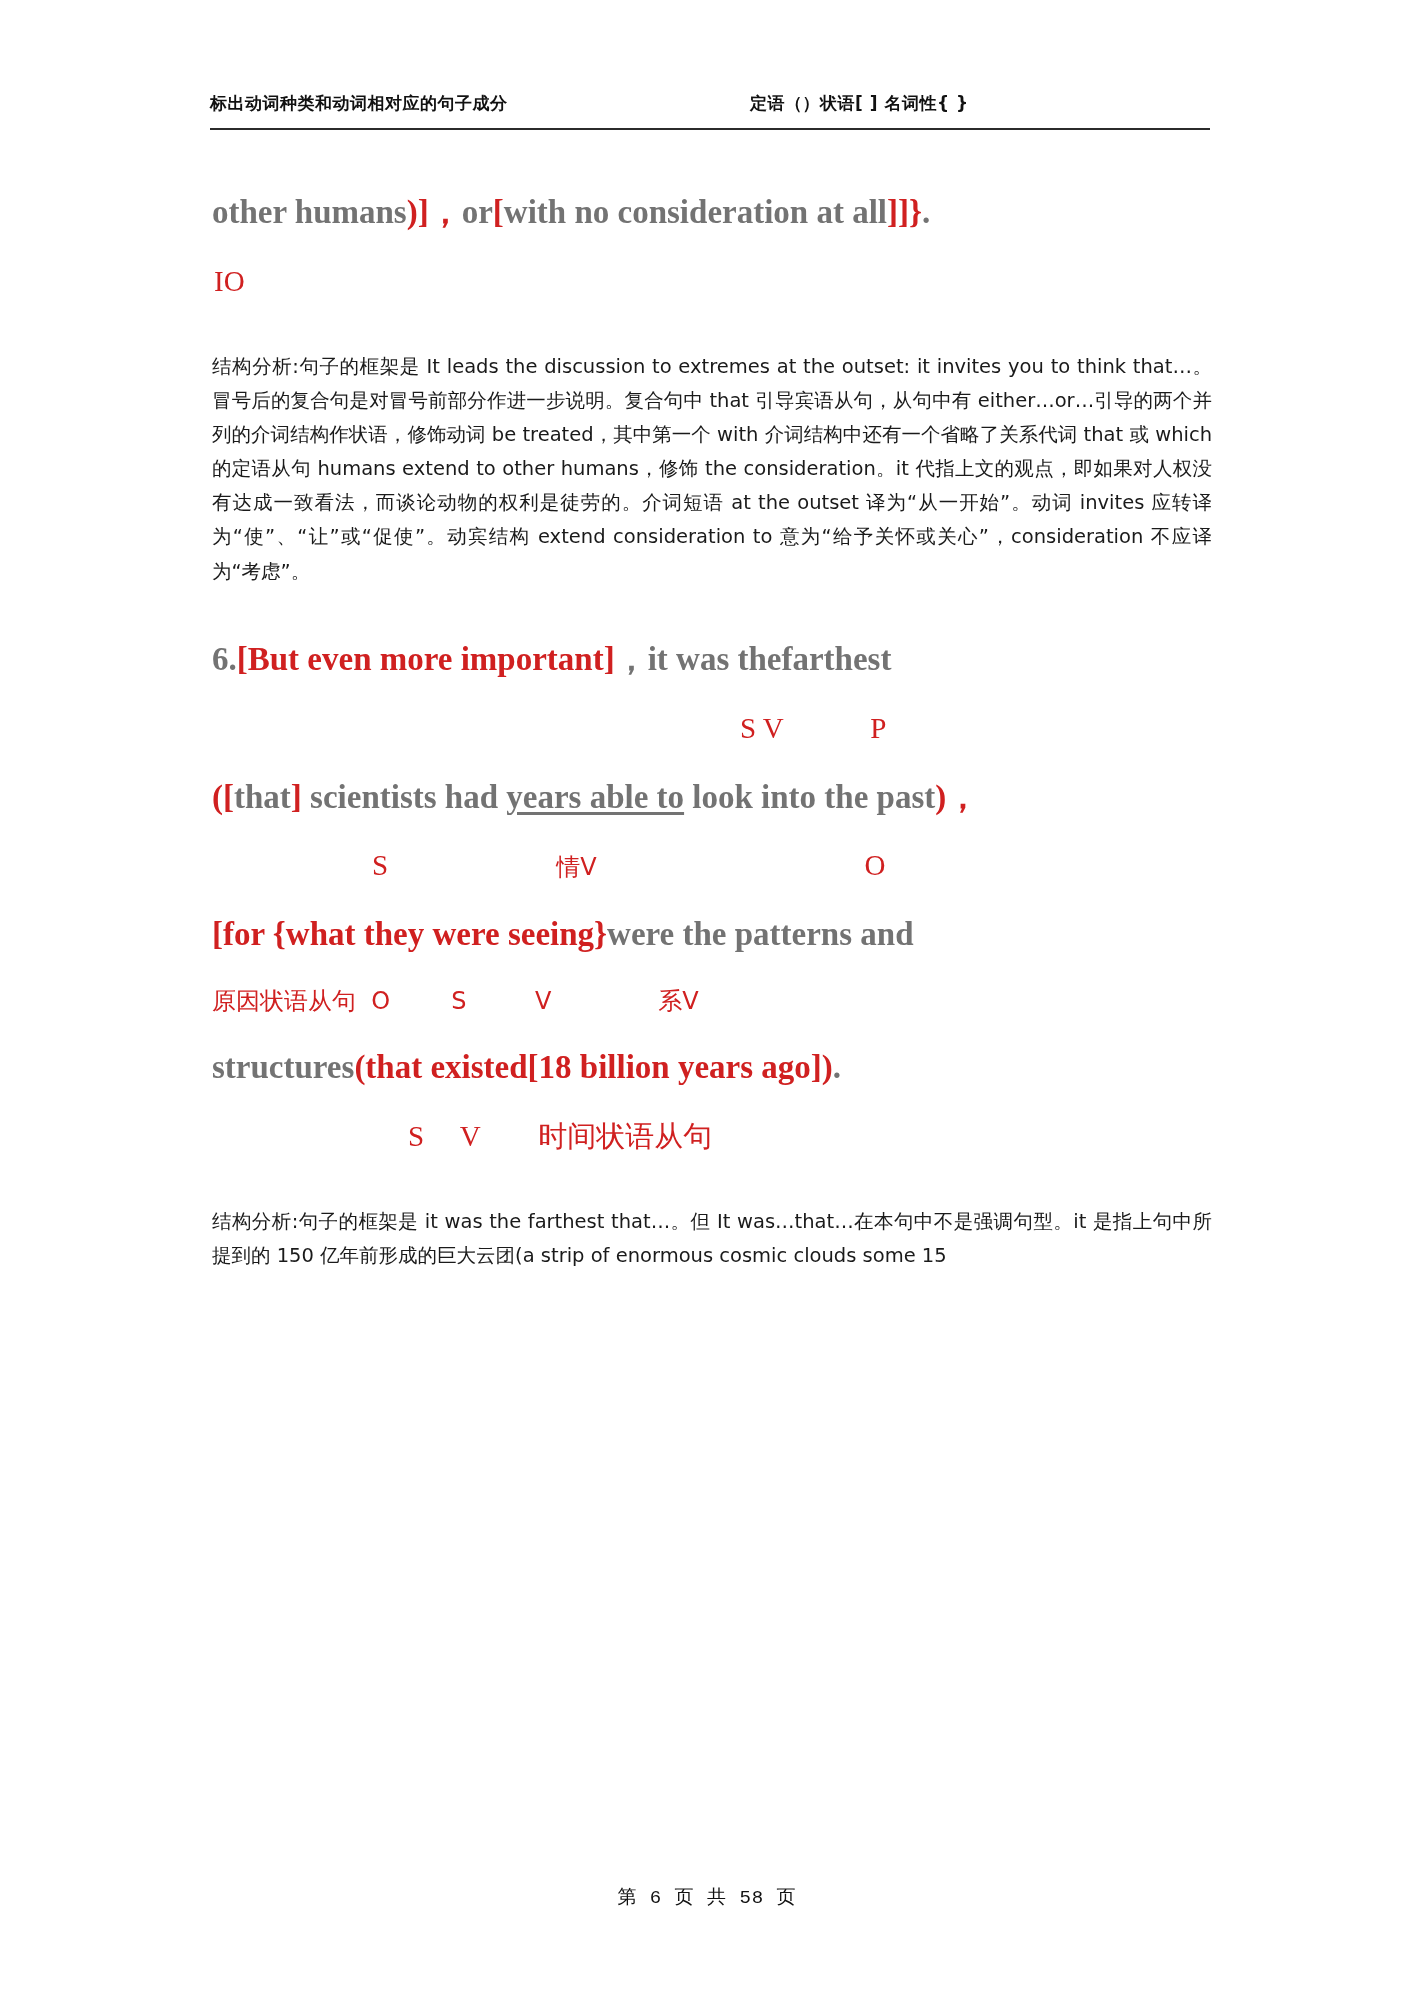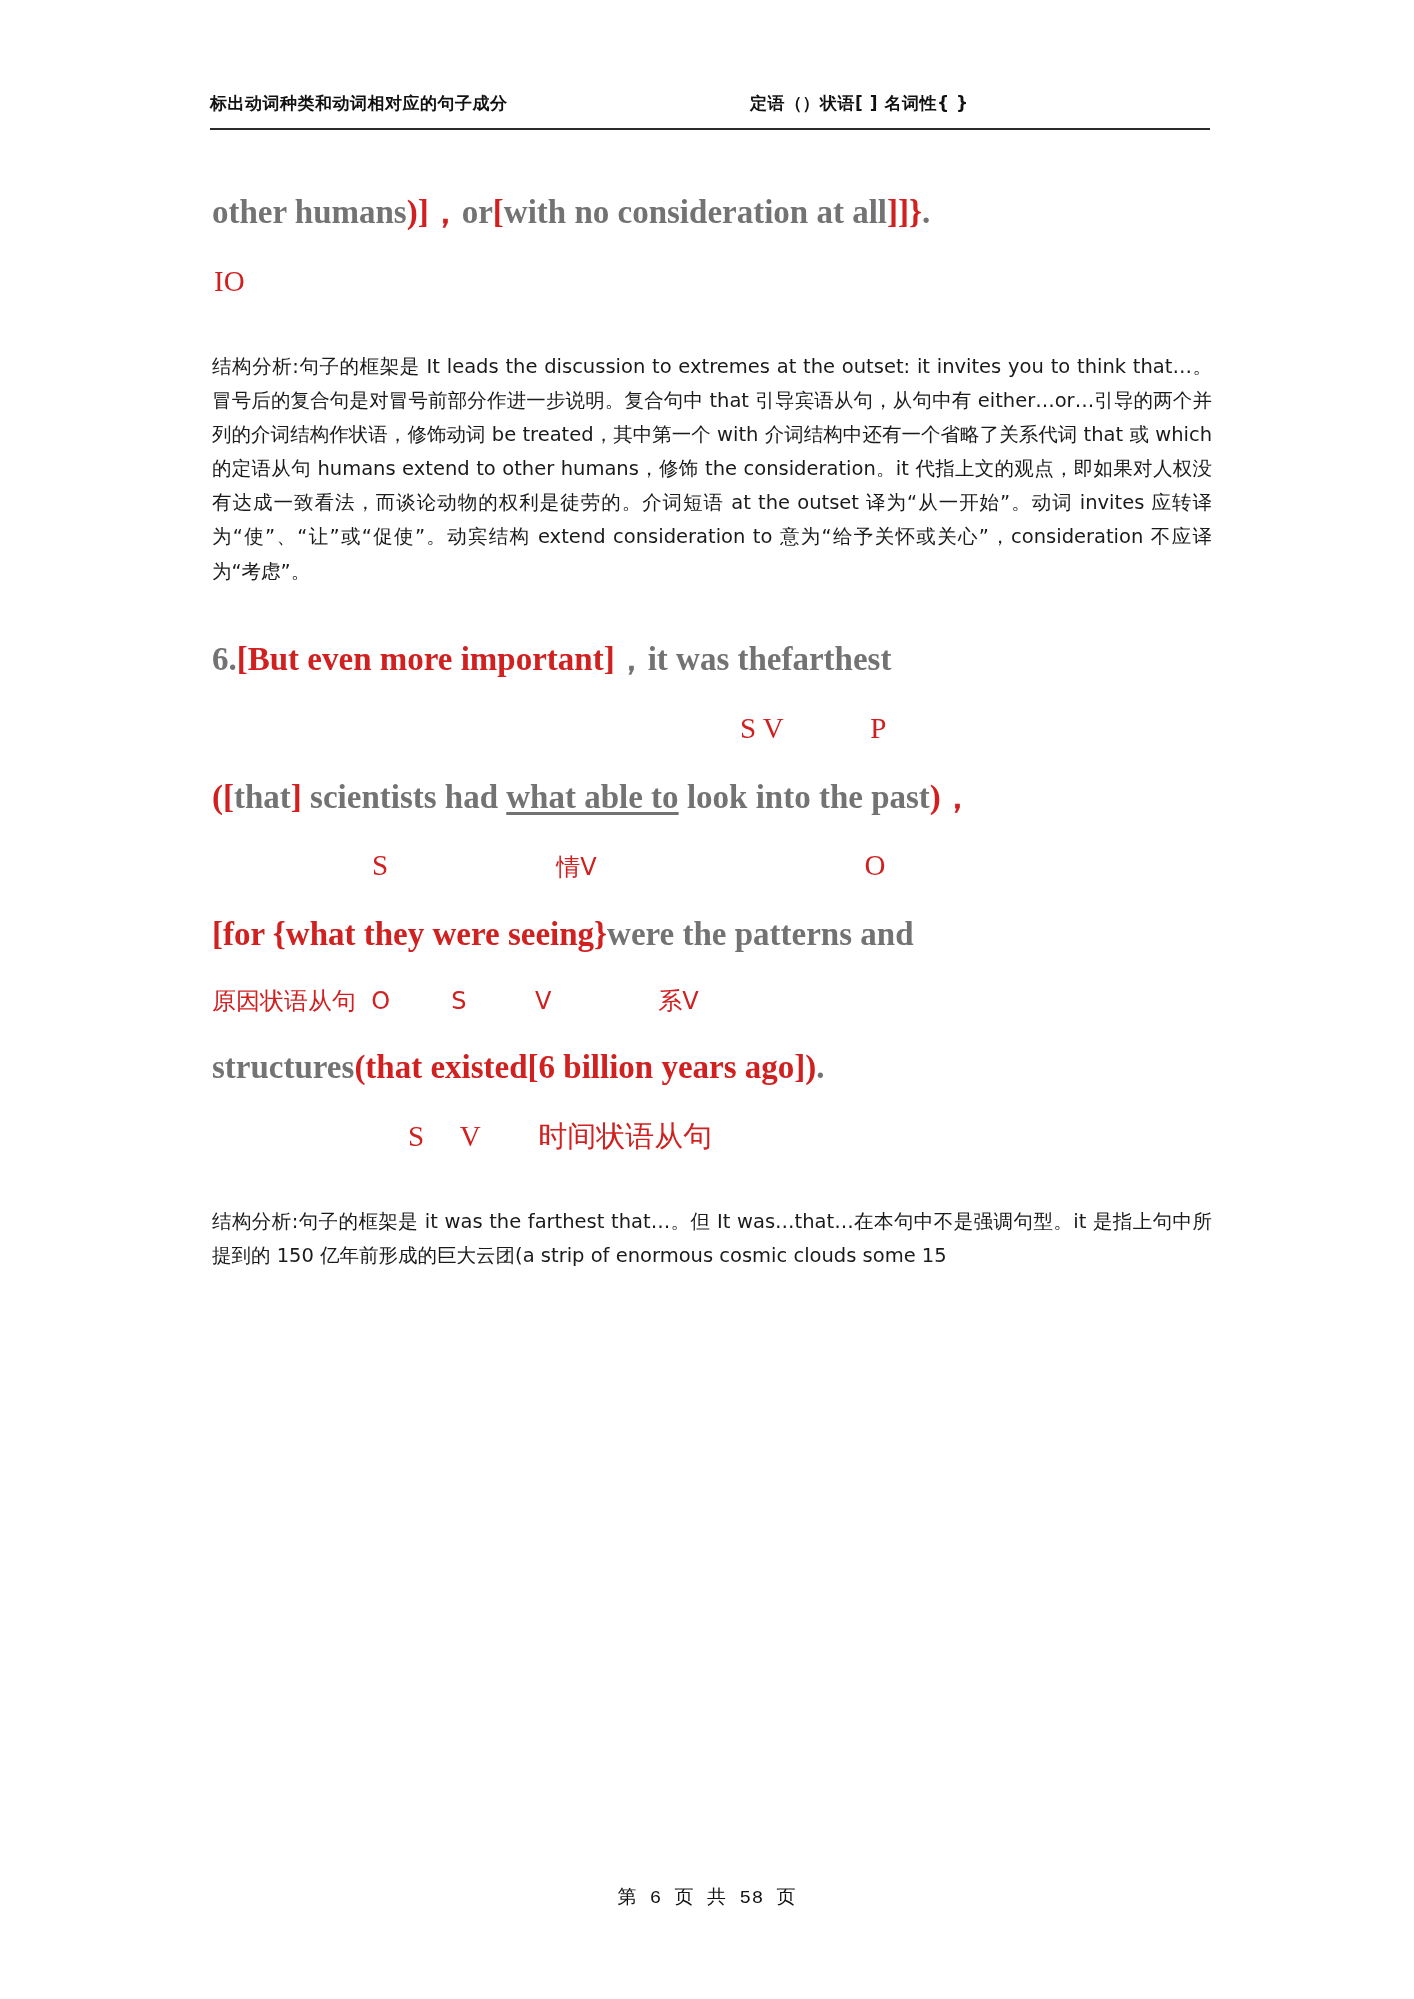--- a/index.html
+++ b/index.html
@@ -134,37 +134,37 @@
     <div class="gap-lg"></div>
 
     <p class="bigline"><span class="black">6.</span><span class="red">[But even more important]</span><span class="black">，it was thefarthest</span></p>
 
     <div class="gap-md"></div>
 
     <p class="marker-row" style="padding-left:528px;">S V            P</p>
 
     <div class="gap-md"></div>
 
-    <p class="bigline"><span class="red">([</span><span class="black">that</span><span class="red">]</span><span class="black"> scientists had </span><span class="black underline-phrase">what able to</span><span class="black"> look into the past</span><span class="red">)，</span></p>
+    <p class="bigline"><span class="red">([</span><span class="black">that</span><span class="red">]</span><span class="black"> scientists had </span><span class="black underline-phrase">years able to</span><span class="black"> look into the past</span><span class="red">)，</span></p>
 
     <div class="gap-md"></div>
 
     <p class="marker-row" style="padding-left:0;"><span style="display:inline-block; width:160px;"></span><span>S</span><span style="display:inline-block; width:168px;"></span><span class="marker-cn">情V</span><span style="display:inline-block; width:268px;"></span><span>O</span></p>
 
     <div class="gap-md"></div>
 
     <p class="bigline"><span class="red">[for {</span><span class="red">what they were seeing</span><span class="red">}</span><span class="black">were the patterns and</span></p>
 
     <div class="gap-md"></div>
 
     <p class="marker-row marker-cn" style="padding-left:0;">原因状语从句  O        S         V              系V</p>
 
     <div class="gap-md"></div>
 
-    <p class="bigline"><span class="black">structures</span><span class="red">(that existed</span><span class="red">[6 billion years ago</span><span class="red">])</span><span class="black">.</span></p>
+    <p class="bigline"><span class="black">structures</span><span class="red">(that existed</span><span class="red">[18 billion years ago</span><span class="red">])</span><span class="black">.</span></p>
 
     <div class="gap-md"></div>
 
     <p class="marker-row" style="padding-left:0;"><span style="display:inline-block; width:196px;"></span><span>S     V        时间状语从句</span></p>
 
     <div class="gap-lg"></div>
 
     <p class="analysis">结构分析:句子的框架是 it was the farthest that…。但 It was…that…在本句中不是强调句型。it 是指上句中所提到的 150 亿年前形成的巨大云团(a strip of enormous cosmic clouds some 15</p>
 
   </div>

